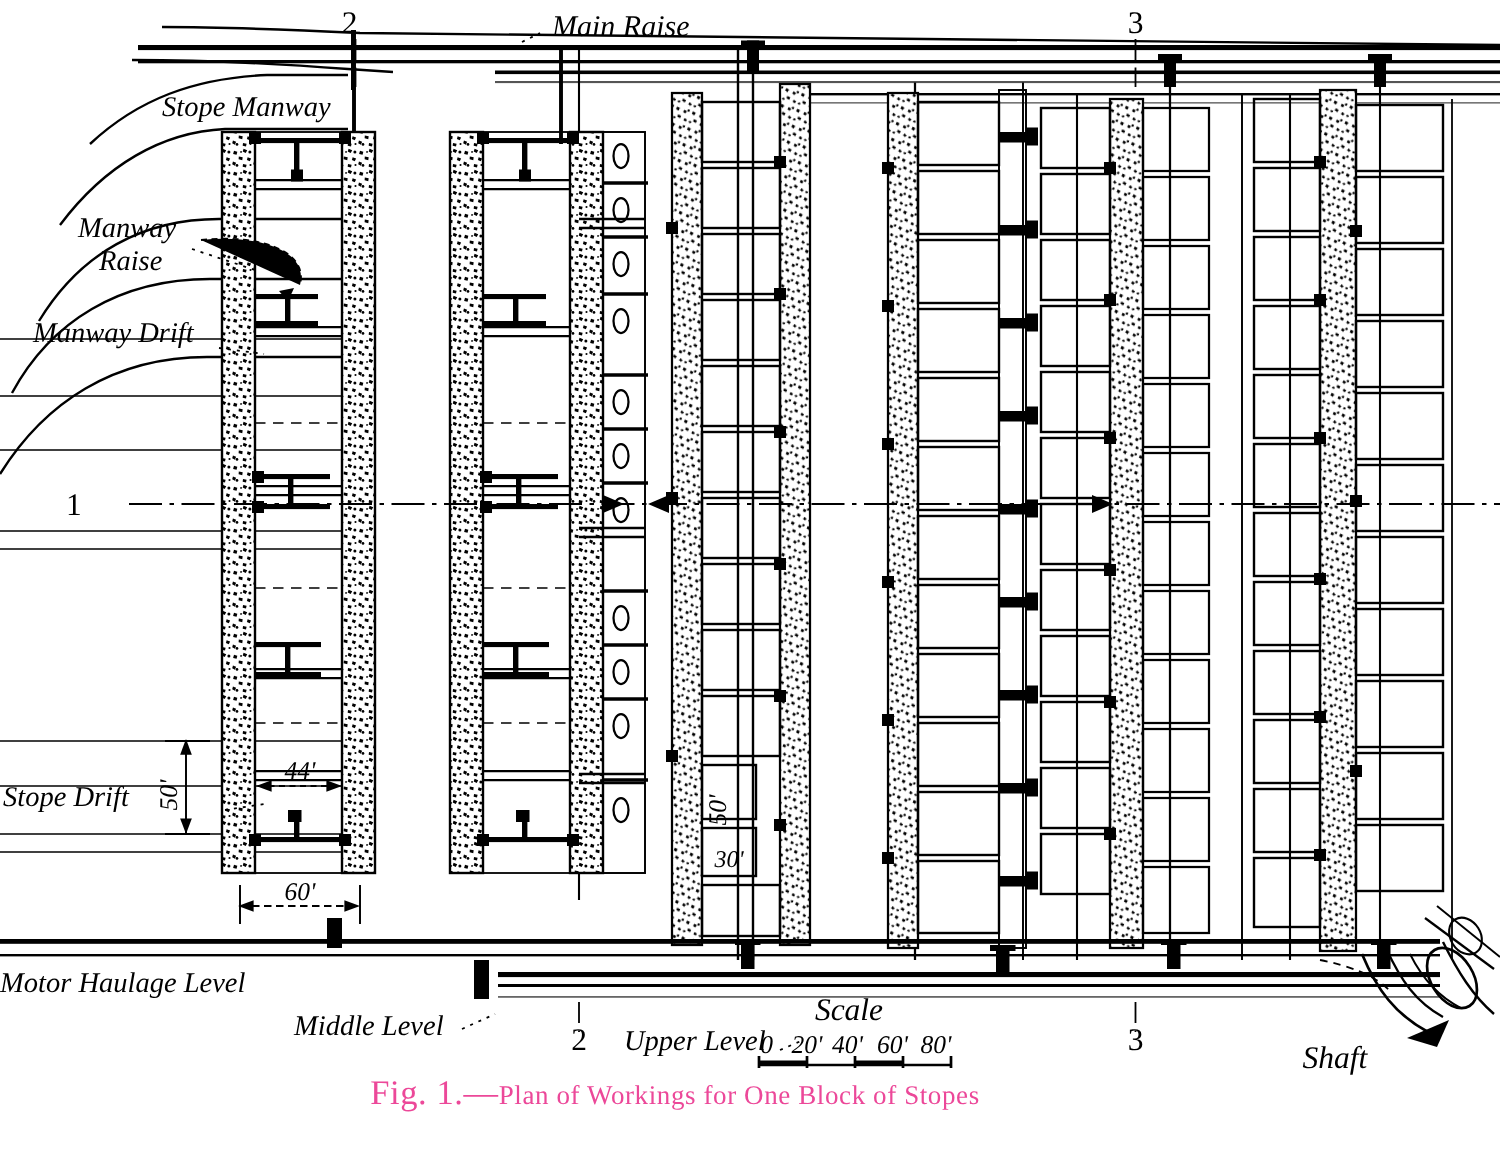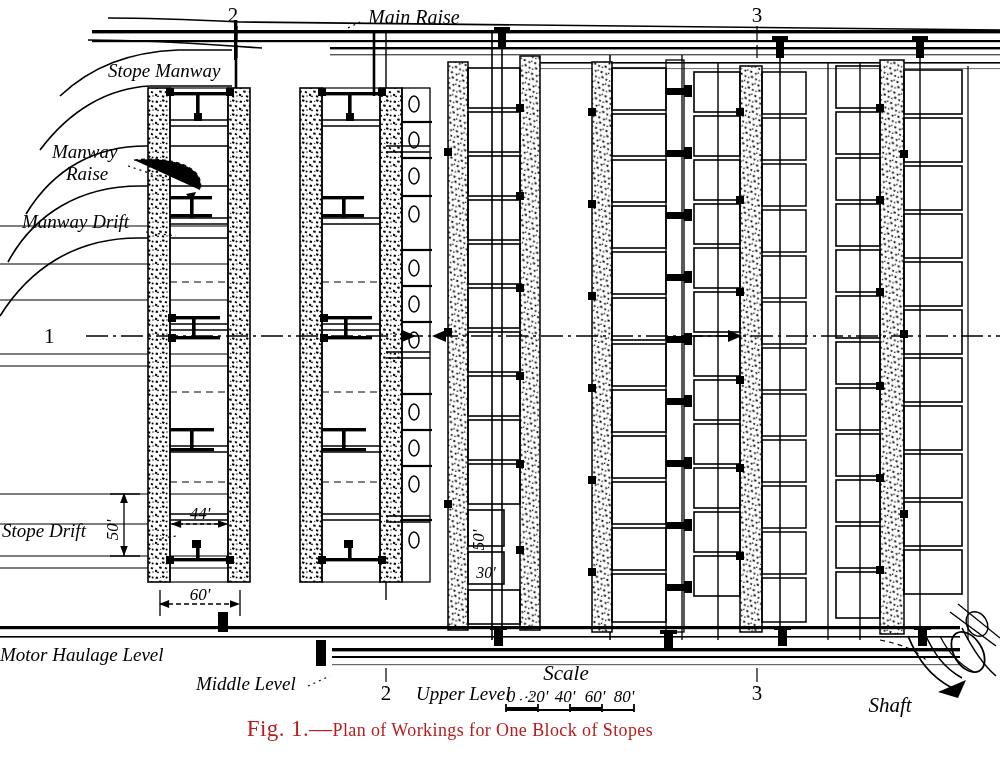--- a/index.html
+++ b/index.html
@@ -2,21 +2,21 @@
 <html><head>
 <meta charset="utf-8">
 <style>
   html,body{margin:0;padding:0;background:#fff;}
   body{width:1000px;height:766px;overflow:hidden;
        font-family:"Liberation Serif",serif;color:#000;}
   #page{position:relative;width:1000px;height:766px;background:#fff;}
   #fig{position:absolute;left:0;top:0;width:1000px;height:720px;}
   .cap{position:absolute;left:0;top:716px;width:900px;text-align:center;
        font-family:"Liberation Serif",serif;font-size:23px;letter-spacing:.4px;
-       color:#b91c1c;white-space:nowrap;}
+       color:#ec4899;white-space:nowrap;}
   .cap .sc{font-size:18px;}
   text{font-family:"Liberation Serif",serif;}
 </style>
 </head>
 <body>
 
 <div id="page">
 
   <svg id="fig" viewBox="0 0 1000 720">
     <defs>

